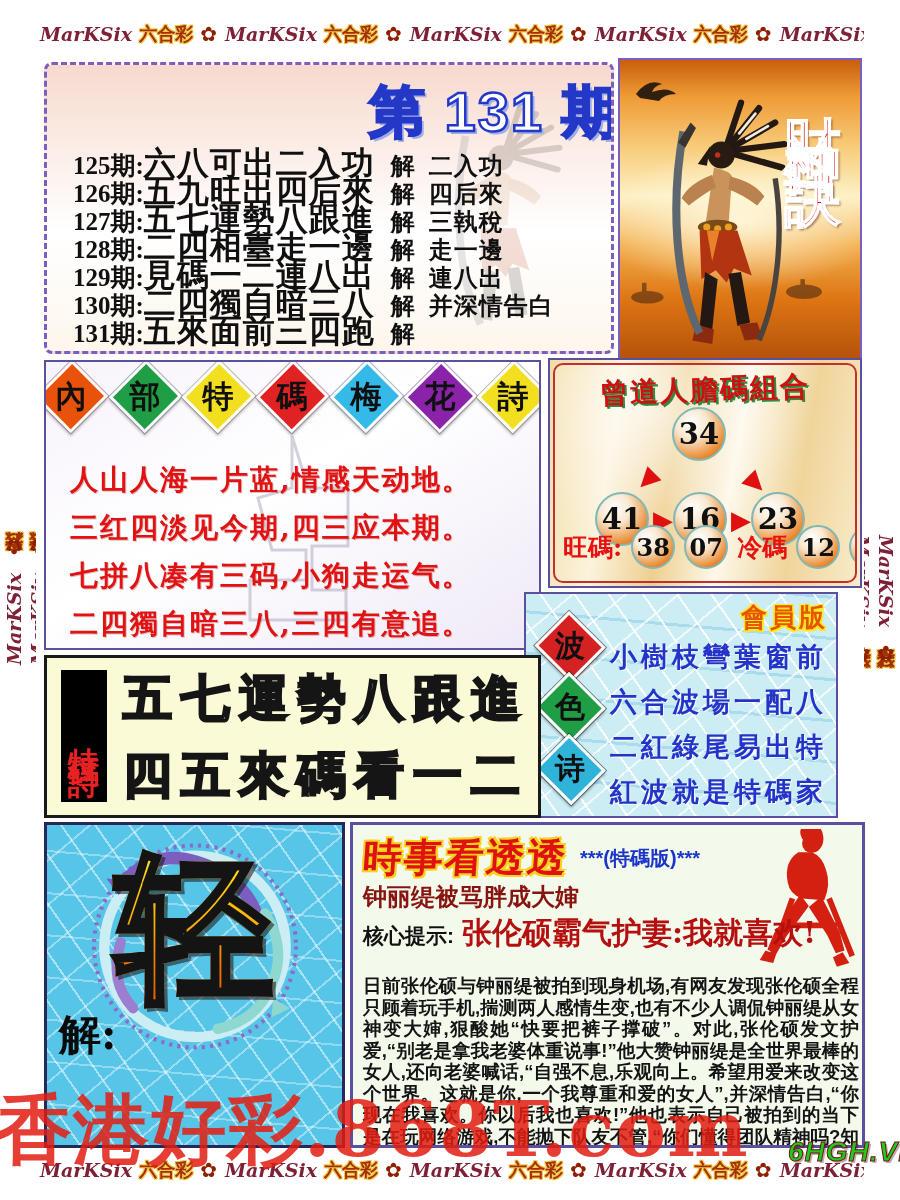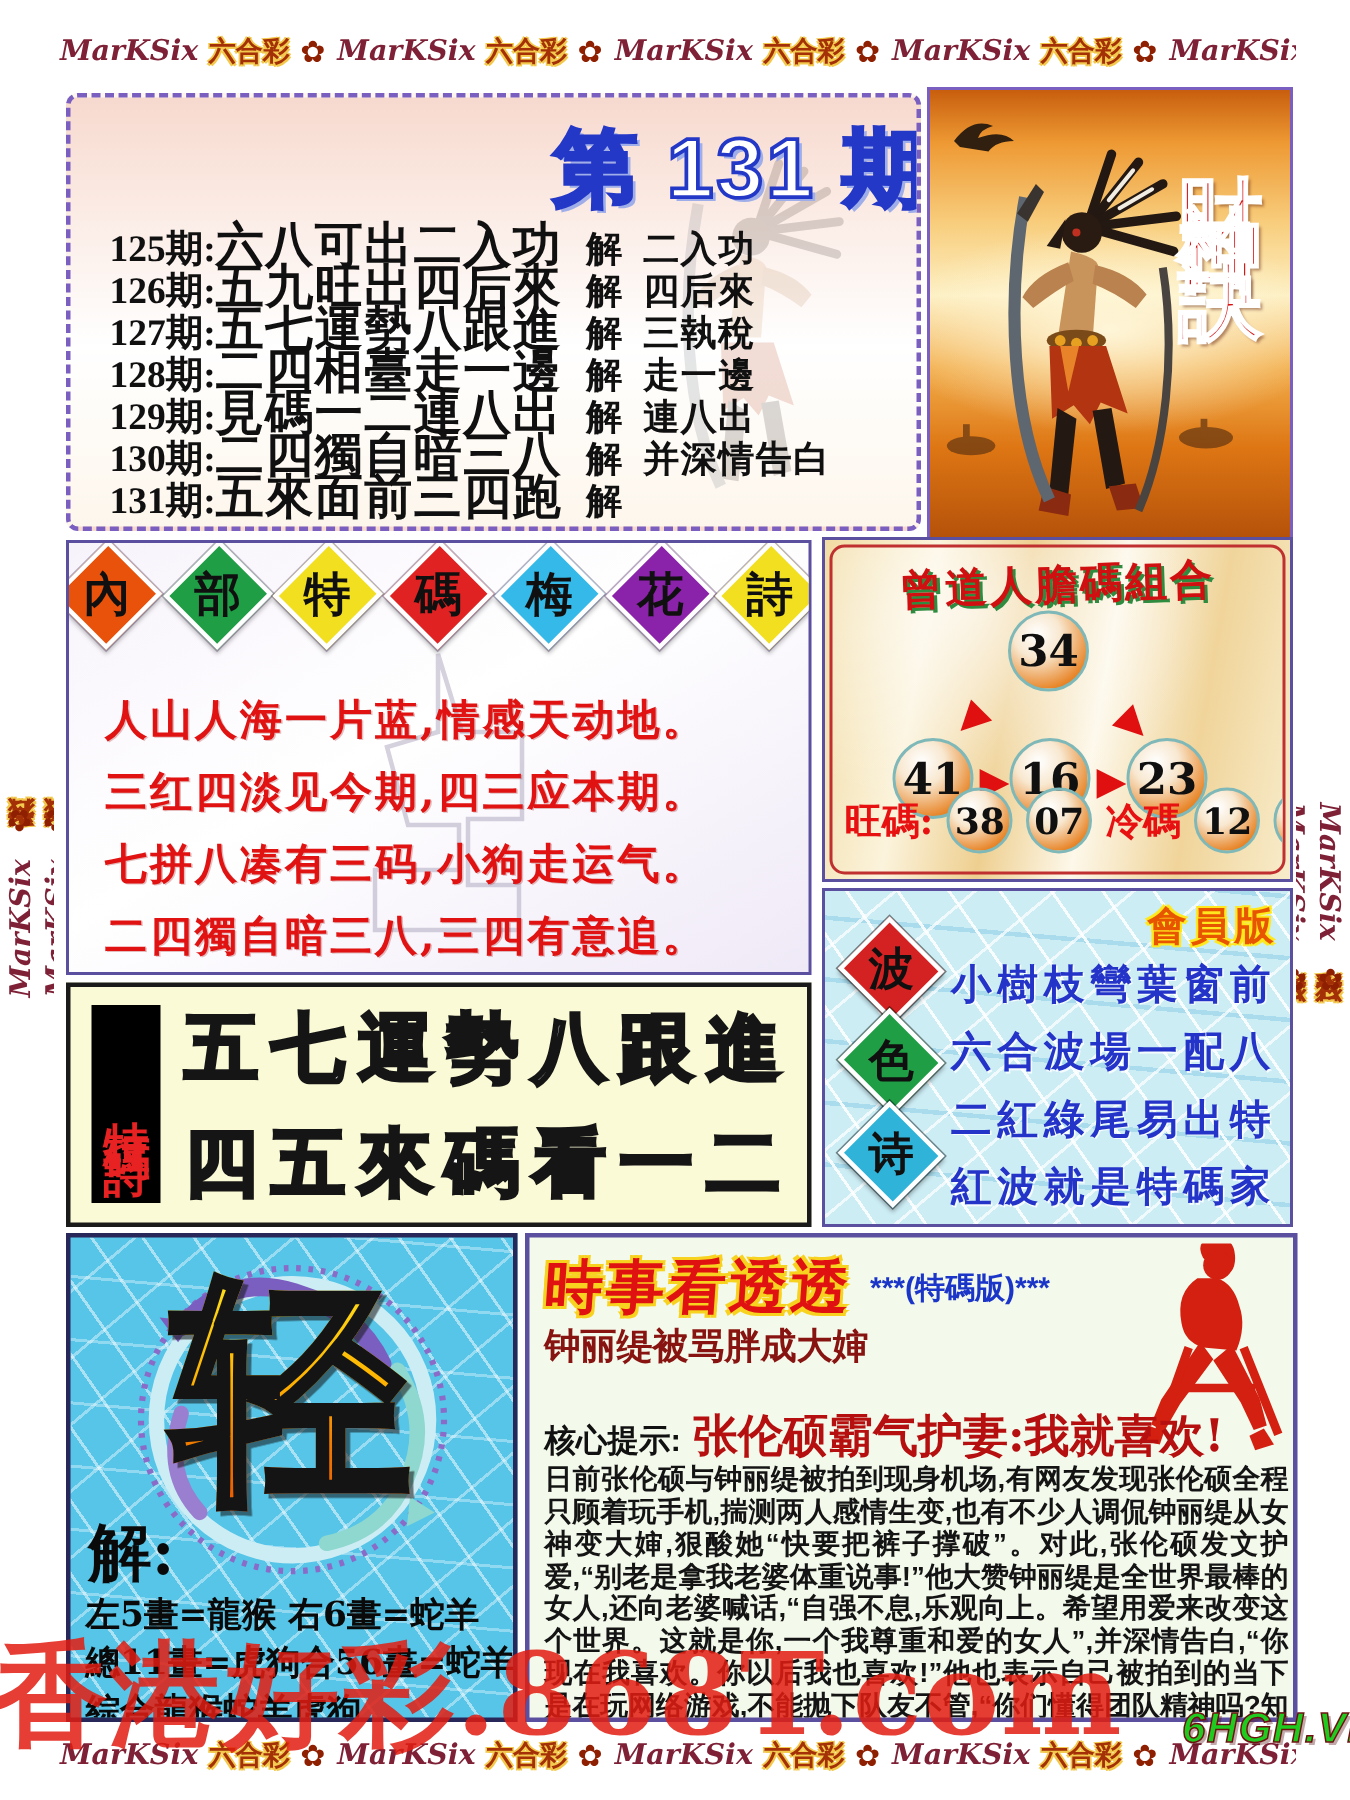--- a/index.html
+++ b/index.html
@@ -78,21 +78,21 @@
   .ncirc{position:absolute;width:54px;height:54px;border-radius:50%;
          background:radial-gradient(circle at 35% 28%,#FFFFFF 0%,#F8E8D0 32%,#E8862A 76%,#CE5E18 100%);
          border:2px solid #7FB8B8;display:flex;align-items:center;justify-content:center;
          font-family:"DejaVu Serif",serif;font-weight:900;font-size:29px;color:#101010;box-sizing:border-box;}
   .ncirc.small{position:static;width:44px;height:44px;font-size:24px;}
   .dan-arrow{position:absolute;color:#E01010;font-size:26px;line-height:1;}
   .dan-bottom{position:absolute;left:8px;bottom:12px;display:flex;align-items:center;gap:9px;z-index:2;}
   .dan-label{color:#E81111;font-weight:900;font-size:25px;font-family:"DejaVu Serif",serif;white-space:nowrap;}
 
   
-  .bose-box{position:absolute;left:548px;top:592px;width:314px;height:226px;
+  .bose-box{position:absolute;left:524px;top:592px;width:314px;height:226px;
             border:2px solid #5B4FA0;box-sizing:border-box;overflow:hidden;
             background-color:#CDEDF5;
             background-image:repeating-linear-gradient(55deg,rgba(255,255,255,0) 0 26px,rgba(255,255,255,.85) 26px 28px),
                              repeating-linear-gradient(-40deg,rgba(255,255,255,0) 0 32px,rgba(255,255,255,.7) 32px 34px),
                              repeating-linear-gradient(5deg,rgba(170,220,235,0) 0 38px,rgba(160,215,235,.8) 38px 41px);}
   .member-label{position:absolute;right:8px;top:6px;font-family:"DejaVu Serif",serif;font-weight:900;
                 font-size:26px;color:#E85500;letter-spacing:3px;
                 text-shadow:1.5px 1.5px 0 #FFE81E,-1.5px -1.5px 0 #FFE81E,1.5px -1.5px 0 #FFE81E,-1.5px 1.5px 0 #FFE81E;}
   .bose-diamonds{position:absolute;left:12px;top:22px;height:184px;display:flex;
                  flex-direction:column;justify-content:space-between;}
@@ -137,21 +137,21 @@
   
   .news-box{position:absolute;left:350px;top:822px;width:515px;height:326px;
             border:3px solid #5B4FA0;box-sizing:border-box;background:#F3F9EB;overflow:hidden;}
   .news-titlerow{position:absolute;left:10px;top:6px;display:flex;align-items:center;gap:12px;z-index:2;}
   .news-title{font-family:"DejaVu Serif",serif;font-weight:900;font-size:39px;color:#E01111;
               letter-spacing:2px;transform:skew(-4deg);white-space:nowrap;
               text-shadow:2px 2px 0 #F7D21F,-2px -2px 0 #F7D21F,2px -2px 0 #F7D21F,-2px 2px 0 #F7D21F;}
   .news-subtitle{font-weight:900;font-size:20px;color:#1A35C8;white-space:nowrap;}
   .news-headline{position:absolute;left:10px;top:56px;font-family:"DejaVu Serif",serif;
                  font-weight:900;font-size:24px;color:#871410;z-index:2;}
-  .news-corerow{position:absolute;left:10px;top:88px;display:flex;align-items:baseline;gap:8px;z-index:2;margin-top:24px;}
+  .news-corerow{position:absolute;left:10px;top:88px;display:flex;align-items:baseline;gap:8px;z-index:2;}
   .news-corelabel{font-weight:900;font-size:21px;color:#111111;white-space:nowrap;}
   .news-coretext{font-family:"DejaVu Serif",serif;font-weight:900;font-size:30px;color:#B50F0F;white-space:nowrap;}
   .news-body{position:absolute;left:10px;top:150px;width:496px;font-size:18.5px;line-height:21.5px;
              color:#141414;font-weight:bold;text-align:justify;z-index:2;}
   .woman-svg{position:absolute;right:4px;top:4px;width:106px;z-index:1;}
 
   
   .watermark{position:absolute;left:-4px;top:1080px;z-index:50;white-space:nowrap;
              font-family:"DejaVu Serif",serif;font-weight:900;font-size:76px;letter-spacing:1px;
              color:rgba(226,28,16,.85);}
@@ -443,25 +443,20 @@
       <circle cx="130" cy="112" r="98" fill="none" stroke="#8A6BC8" stroke-width="4" stroke-dasharray="3 5"></circle>
       <circle cx="130" cy="112" r="88" fill="none" stroke="#CDEDF5" stroke-width="10"></circle>
       <path d="M58 52 q32 -36 74 -22 q40 12 56 46" fill="none" stroke="#7B5FC0" stroke-width="12" stroke-linecap="round"></path>
       <path d="M198 80 q22 34 6 70 q-14 34 -52 42" fill="none" stroke="#8FD8CF" stroke-width="10" stroke-linecap="round"></path>
       <path d="M70 172 q-24 -26 -12 -64" fill="none" stroke="#9A7FD0" stroke-width="10" stroke-linecap="round"></path>
       <path d="M56 62 l-12 -16 l22 2z" fill="#7B5FC0"></path>
       <path d="M206 162 l16 10 l-18 9z" fill="#8FD8CF"></path>
     </svg>
     <div class="riddle-char">轻</div>
     <div class="riddle-jie">解:</div>
-    <div class="riddle-lines" id="riddle-lines">
-        <div class="riddle-line">左5畫=龍猴 右6畫=蛇羊</div>
-        <div class="riddle-line">總11畫=虎狗合56畫=蛇羊</div>
-        <div class="riddle-line">綜合龍猴蛇羊虎狗</div>
-      </div>
   </div>
 
   <div class="news-box">
     <svg class="woman-svg" viewBox="0 0 110 150">
       <g fill="#D42010">
         <path d="M52 10 q-6 -12 6 -13 q15 -3 16 11 q1 11 -7 15z"></path>
         <circle cx="62" cy="15" r="10"></circle>
         <path d="M48 24 q-15 10 -11 31 q2 13 15 17 l23 2 q7 -17 2 -31 q-4 -15 -15 -19z"></path>
         <path d="M50 68 l-27 40 l-7 17 l9 5 l11 -19 l23 -31z"></path>
         <path d="M72 70 l19 37 l5 19 l-9 3 l-9 -19 l-19 -29z"></path>

